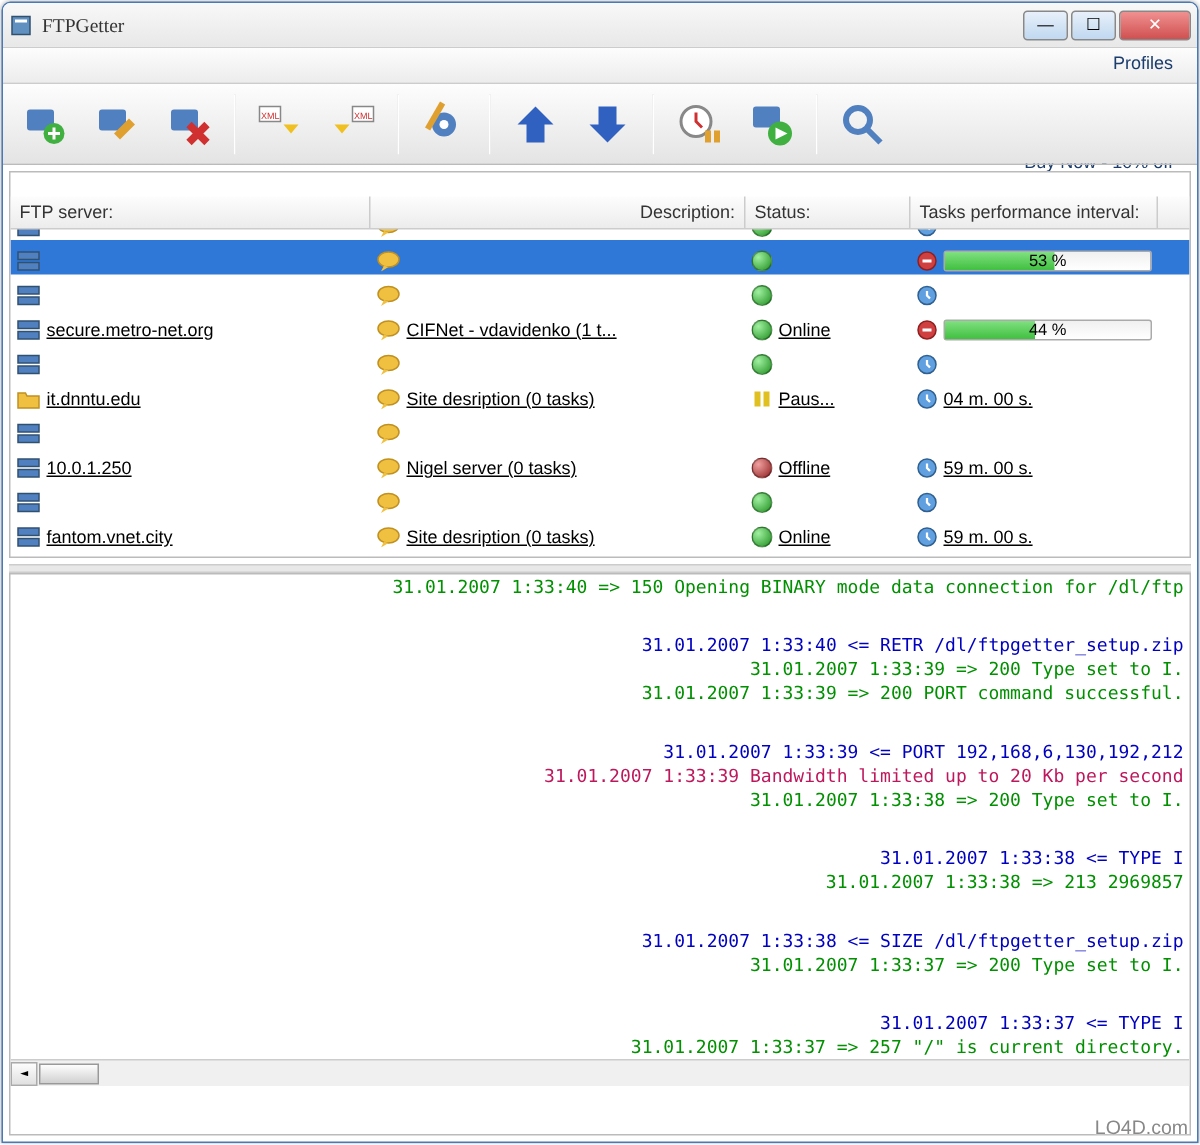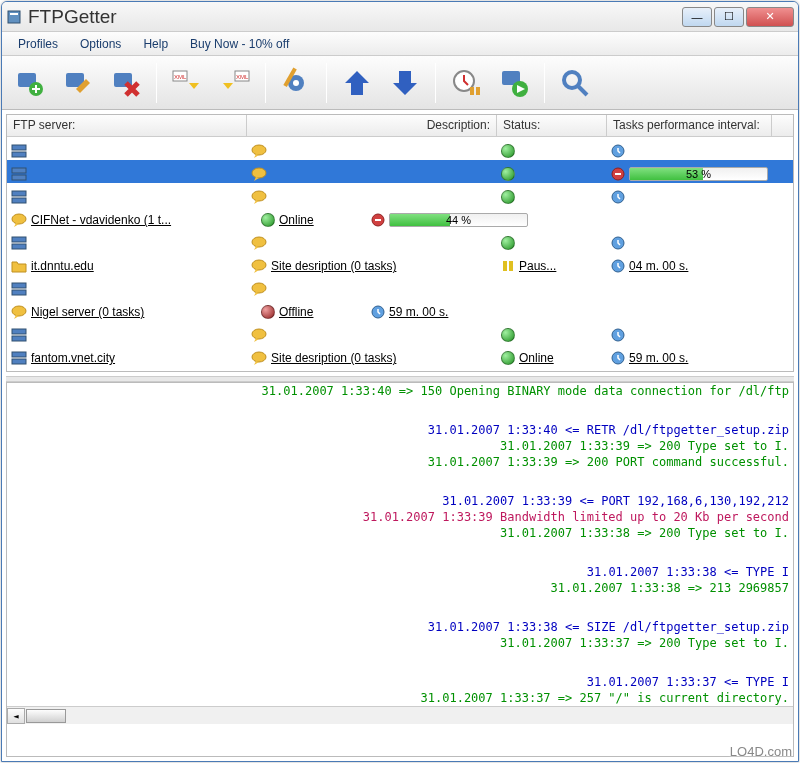--- a/index.html
+++ b/index.html
@@ -1,33 +1,33 @@
 <!DOCTYPE html>
 <html><head>
 <meta charset="utf-8">
 <style>
 * { box-sizing: border-box; margin: 0; padding: 0; }
 body { font-family: "Segoe UI", Tahoma, sans-serif; font-size: 12px; background: #fff; width: 800px; height: 763px; overflow: hidden; position: relative; }
 .window { border: 1px solid #4a7ab5; border-radius: 6px 6px 0 0; width: 798px; height: 761px; background: #fff; display: flex; flex-direction: column; margin: 1px; box-shadow: 0 0 3px rgba(0,0,0,0.3); }
 .titlebar { height: 30px; background: linear-gradient(to bottom, #f8f8f8, #e8e8e8); border-bottom: 1px solid #ccc; display: flex; align-items: center; padding: 0 4px; border-radius: 5px 5px 0 0; }
 .titlebar-icon { width: 16px; height: 16px; margin-right: 6px; }
-.titlebar-title { flex: 1; font-size: 19px; color: #333; }
+.titlebar-title { flex: 1; font-size: 13px; color: #333; font-family: Liberation Serif, serif; }
 .win-controls { display: flex; gap: 2px; }
 .win-btn { width: 30px; height: 20px; border: 1px solid #888; border-radius: 3px; display: flex; align-items: center; justify-content: center; font-size: 11px; cursor: pointer; }
 .win-min { background: linear-gradient(to bottom, #e8f0fa, #c0d8f0); }
 .win-max { background: linear-gradient(to bottom, #e8f0fa, #c0d8f0); }
 .win-close { background: linear-gradient(to bottom, #f09090, #d05050); color: #fff; width: 48px; }
-.menubar { height: 24px; background: linear-gradient(to bottom, #fdfdfd, #ececec); border-bottom: 1px solid #ccc; display: flex; align-items: center; padding: 0 6px; gap: 2px; }
+.menubar { height: 24px; background: linear-gradient(to bottom, #fdfdfd, #ececec); border-bottom: 1px solid #ccc; display: flex; align-items: flex-end; padding: 0 6px; gap: 2px; flex-direction: column; }
 .menu-item { padding: 3px 10px; color: #1a3d6d; cursor: pointer; }
 .toolbar { height: 54px; background: linear-gradient(to bottom, #fdfdfd, #e4e4e4); border-bottom: 1px solid #bbb; display: flex; align-items: center; padding: 0 6px; gap: 4px; }
 .tb-sep { width: 1px; height: 40px; background: #ccc; margin: 0 4px; border-right: 1px solid #fff; }
 .tb-btn { width: 44px; height: 42px; border: 1px solid transparent; border-radius: 3px; display: flex; align-items: center; justify-content: center; cursor: pointer; }
 .content { flex: 1; display: flex; flex-direction: column; overflow: hidden; }
 .list-pane { height: 258px; border: 1px solid #bbb; margin: 4px; overflow: auto; position: relative; }
-.list-header { display: flex; height: 22px; background: linear-gradient(to bottom, #fdfdfd, #ececec); border-bottom: 1px solid #ccc; position: sticky; top: 0; }
+.list-header { display: flex; height: 22px; background: linear-gradient(to bottom, #fdfdfd, #ececec); border-bottom: 1px solid #ccc; position: sticky; top: 16px; }
 .col { border-right: 1px solid #ccc; padding: 3px 6px; font-size: 12px; color: #333; overflow: hidden; white-space: nowrap; }
 .col-server { width: 240px; }
 .col-desc { width: 250px; text-align: right; }
 .col-status { width: 110px; }
 .col-task { width: 165px; }
 .list-row { display: flex; height: 23px; align-items: flex-end; border-bottom: 0; text-decoration: underline; }
 .list-row.selected { background: #3078d8; color: #fff; }
 .cell { padding: 2px 4px; display: flex; align-items: center; gap: 4px; overflow: hidden; white-space: nowrap; font-size: 12px; }
 .cell-server { width: 240px; }
 .cell-desc { width: 250px; }
@@ -241,20 +241,27 @@
             </div>
             <div class="cell cell-task">
               <svg class="icon-clock" viewBox="0 0 14 14">
                 <circle cx="7" cy="7" r="6" fill="#60a0e0" stroke="#306090"></circle>
                 <path d="M7 4 L7 7 L9 9" stroke="#fff" stroke-width="1.5" fill="none"></path>
               </svg>
               <span></span>
             </div>
           </div>
           <div class="list-row">
+            <div class="cell cell-server">
+              <svg class="icon-srv" viewBox="0 0 16 14">
+                <rect x="1" y="1" width="14" height="5" fill="#5080c0" stroke="#305070"></rect>
+                <rect x="1" y="8" width="14" height="5" fill="#5080c0" stroke="#305070"></rect>
+              </svg>
+              <span>secure.metro-net.org</span>
+            </div>
             <div class="cell cell-desc">
               <svg class="icon-bubble" viewBox="0 0 16 14">
                 <ellipse cx="8" cy="6" rx="7" ry="5" fill="#f0c040" stroke="#c09020"></ellipse>
                 <path d="M5 10 L3 14 L8 11" fill="#f0c040"></path>
               </svg>
               <span>CIFNet - vdavidenko (1 t...</span>
             </div>
             <div class="cell cell-status">
               <div class="icon-dot" style="background:radial-gradient(circle at 30% 30%,#a0f0a0,#209020)"></div>
               <span>Online</span>
@@ -342,20 +349,27 @@
               <span></span>
             </div>
             <div class="cell cell-status">
               <span></span>
             </div>
             <div class="cell cell-task">
               <span></span>
             </div>
           </div>
           <div class="list-row">
+            <div class="cell cell-server">
+              <svg class="icon-srv" viewBox="0 0 16 14">
+                <rect x="1" y="1" width="14" height="5" fill="#5080c0" stroke="#305070"></rect>
+                <rect x="1" y="8" width="14" height="5" fill="#5080c0" stroke="#305070"></rect>
+              </svg>
+              <span>10.0.1.250</span>
+            </div>
             <div class="cell cell-desc">
               <svg class="icon-bubble" viewBox="0 0 16 14">
                 <ellipse cx="8" cy="6" rx="7" ry="5" fill="#f0c040" stroke="#c09020"></ellipse>
                 <path d="M5 10 L3 14 L8 11" fill="#f0c040"></path>
               </svg>
               <span>Nigel server (0 tasks)</span>
             </div>
             <div class="cell cell-status">
               <div class="icon-dot" style="background:radial-gradient(circle at 30% 30%,#f0a0a0,#902020)"></div>
               <span>Offline</span>

